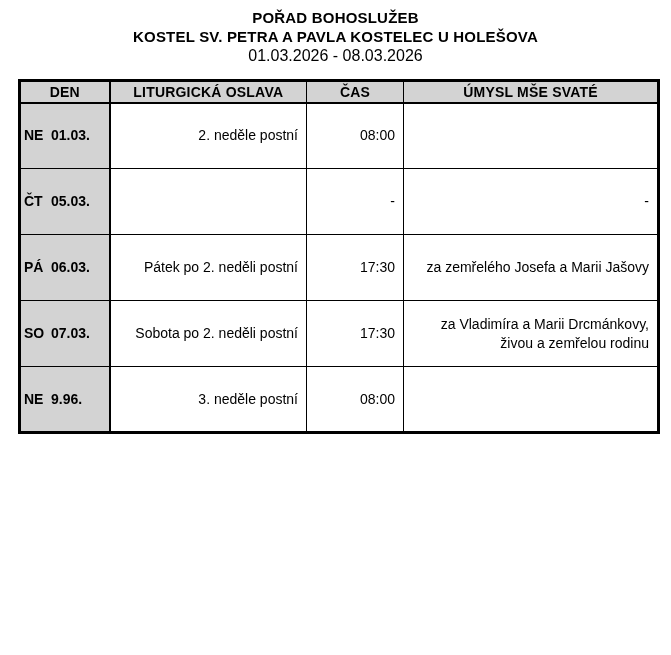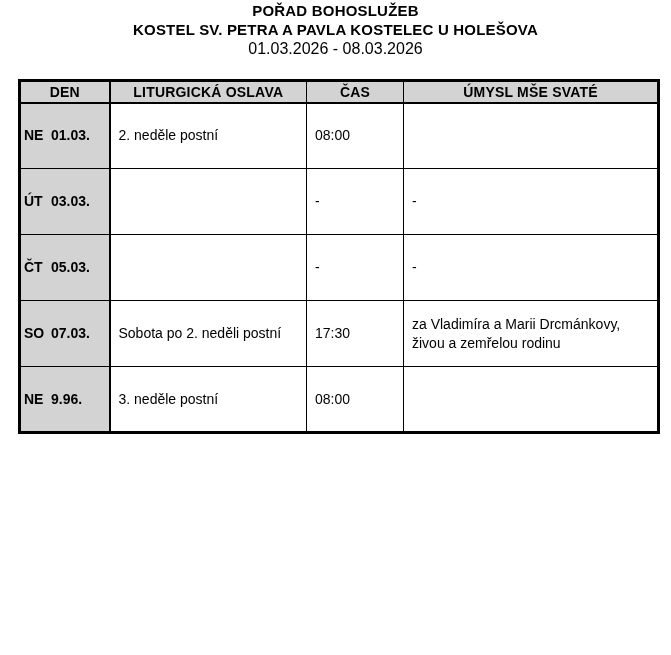--- a/index.html
+++ b/index.html
@@ -7,21 +7,21 @@
   body {
     width: 671px;
     height: 655px;
     font-family: "Liberation Sans", "DejaVu Sans", sans-serif;
     color: #000000;
     position: relative;
     overflow: hidden;
   }
   .title-block {
     text-align: center;
-    padding-top: 1px;
+    padding-top: 8px;
   }
   .title-line {
     font-size: 15px;
     font-weight: bold;
     line-height: 19px;
     letter-spacing: 0.2px;
   }
   .date-range {
     font-size: 16px;
     font-weight: normal;
@@ -50,21 +50,21 @@
     border-bottom: 2px solid #000000;
     text-align: center;
     vertical-align: middle;
     letter-spacing: 0.2px;
     margin-top: 8px;
   }
   td {
     border: 1px solid #000000;
     height: 66px;
     font-size: 14px;
-    text-align: left;
+    text-align: right;
     vertical-align: middle;
     line-height: 19px;
     padding: 0 8px;
     overflow: hidden;
   }
   td.day-cell {
     background: #d3d3d3;
     font-weight: bold;
     text-align: left;
     padding: 0 2px 0 3px;
@@ -111,45 +111,45 @@
         <span class="day-abbr">NE</span>
         <span class="day-date">01.03.</span>
       </span>
     </td>
     <td>2. neděle postní</td>
     <td>08:00</td>
     <td></td>
   </tr>
 
 
-  <tr>
-    <td class="day-cell">
-      <span class="daycell-inner">
-        <span class="day-abbr">ÚT</span>
-        <span class="day-date">03.03.</span>
-      </span>
-    </td>
-    <td></td>
-    <td>-</td>
-    <td>-</td>
-  </tr>
 
 
   <tr>
     <td class="day-cell">
       <span class="daycell-inner">
         <span class="day-abbr">ČT</span>
         <span class="day-date">05.03.</span>
       </span>
     </td>
     <td></td>
     <td>-</td>
     <td>-</td>
   </tr>
 
+  <tr>
+    <td class="day-cell">
+      <span class="daycell-inner">
+        <span class="day-abbr">PÁ</span>
+        <span class="day-date">06.03.</span>
+      </span>
+    </td>
+    <td>Pátek po 2. neděli postní</td>
+    <td>17:30</td>
+    <td>za zemřelého Josefa a Marii Jašovy</td>
+  </tr>
 
   <tr>
     <td class="day-cell">
       <span class="daycell-inner">
         <span class="day-abbr">SO</span>
         <span class="day-date">07.03.</span>
       </span>
     </td>
     <td>Sobota po 2. neděli postní</td>
     <td>17:30</td>

